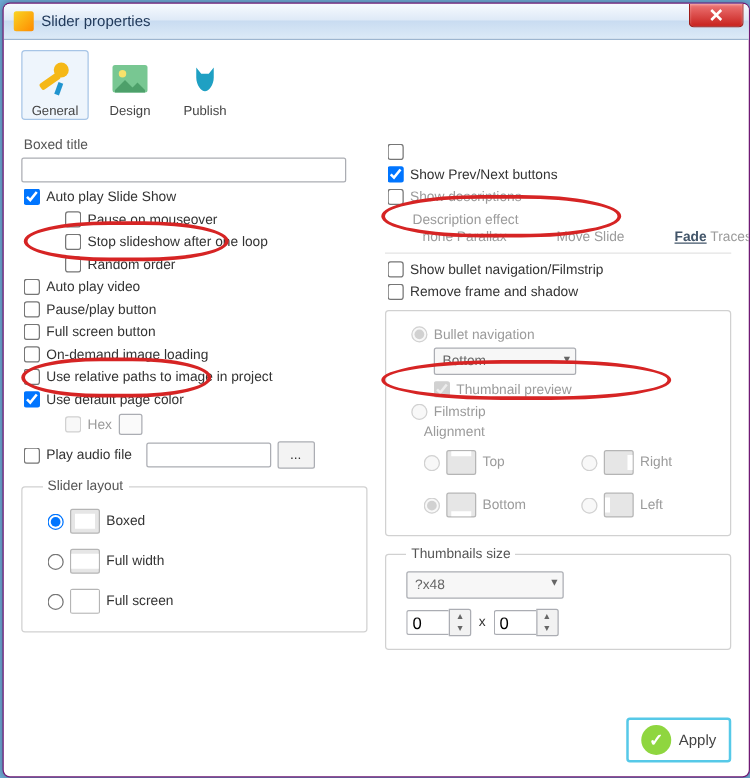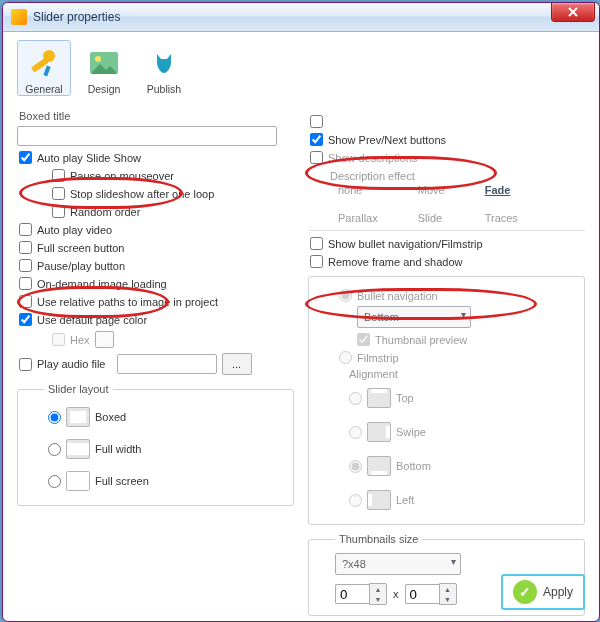--- a/index.html
+++ b/index.html
@@ -16,39 +16,39 @@
 .cols{display:flex;gap:14px;height:calc(100% - 72px)}
 .col{flex:1;min-width:0}
 .label{display:block;margin:0 0 4px 2px;color:#555}
 .text-input{width:260px;height:20px;border:1px solid #abadb3;border-radius:2px;padding:1px 4px;box-sizing:border-box}
 .chk{display:flex;align-items:center;margin:5px 0 5px 2px;gap:5px}
 .chk input{width:13px;height:13px;margin:0}
 .chk.ind{margin-left:35px}
 .chk.dis, .chk.dis input{color:#9b9b9b}
 .small-input{width:56px;height:18px;border:1px solid #abadb3;border-radius:2px;margin-left:4px}
 .browse{width:28px;height:20px;border:1px solid #abadb3;border-radius:2px;display:inline-flex;align-items:center;justify-content:center;background:#f3f3f3}
-fieldset{border:1px solid #d1d1d1;border-radius:3px;margin:8px 0 0 0;padding:8px 26px 10px}
+fieldset{border:1px solid #d1d1d1;border-radius:3px;margin:8px 0 0 0;padding:8px 16px 10px}
 legend{padding:0 4px;color:#555}
 .radio-row{display:flex;align-items:center;gap:5px;margin:4px 0 4px 4px}
 .radio-row input{margin:0}
 .radio-row.dis{color:#9b9b9b}
 .thumb{width:22px;height:18px;border:1px solid #b5b5b5;background:#e6e6e6;display:inline-block;border-radius:2px;position:relative}
 .thumb::after{content:"";position:absolute;background:#fff}
 .thumb.boxed::after{left:3px;top:3px;right:3px;bottom:3px}
 .thumb.full::after{left:0;top:3px;right:0;bottom:3px}
 .thumb.screen::after{left:0;top:0;right:0;bottom:0}
 .thumb.top::after{left:3px;right:3px;top:0;height:4px}
 .thumb.bottom::after{left:3px;right:3px;bottom:0;height:4px}
 .thumb.right::after{top:3px;bottom:3px;right:0;width:4px}
 .thumb.left::after{top:3px;bottom:3px;left:0;width:4px}
 .layout-grid{display:flex;flex-wrap:wrap;gap:4px 24px}
 .layout-grid .radio-row{width:110px}
 .desc-effect{color:#9b9b9b;margin:6px 0 2px 22px}
 .eff-grid{display:flex;gap:40px;color:#9b9b9b;margin-left:30px}
-.eff-col{display:flex;flex-direction:column;gap:16px}
+.eff-col{display:flex;flex-direction:row;gap:3px}
 .eff-col span.on{color:#425569;font-weight:600;text-decoration:underline}
 .select{height:20px;border:1px solid #abadb3;border-radius:2px;background:#f7f7f7;display:inline-flex;align-items:center;padding:0 18px 0 6px;position:relative;color:#666}
 .select::after{content:"▾";position:absolute;right:4px;top:2px;color:#666;font-size:10px}
 .spin{display:inline-flex;align-items:center}
 .spin input{width:34px;height:20px;border:1px solid #abadb3;border-right:none;border-radius:2px 0 0 2px;text-align:left;padding-left:4px;box-sizing:border-box}
 .spin .arrows{width:16px;height:20px;border:1px solid #abadb3;border-radius:0 2px 2px 0;background:#f2f2f2;display:flex;flex-direction:column;font-size:7px;color:#666;align-items:center;justify-content:space-around}
 .align-grid{display:flex;flex-wrap:wrap;gap:6px 30px;margin-left:10px}
 .align-grid .radio-row{width:92px}
 .apply{position:absolute;right:14px;bottom:12px;width:84px;height:36px;border:2px solid #56c9e8;border-radius:3px;background:#fff;display:flex;align-items:center;justify-content:center;gap:6px;font-size:12px;color:#444}
 .apply .tick{width:24px;height:24px;border-radius:50%;background:#8fd63f;display:flex;align-items:center;justify-content:center;color:#fff;font-size:14px;font-weight:bold}
@@ -123,25 +123,25 @@
         <div class="chk ind">
             <input type="checkbox" style="">
             <span>Random order</span>
           </div>
         <div class="chk">
             <input type="checkbox" style="">
             <span>Auto play video</span>
           </div>
         <div class="chk">
             <input type="checkbox" style="">
+            <span>Pause/play button</span>
+          </div>
+        <div class="chk">
+            <input type="checkbox" style="">
             <span>Full screen button</span>
-          </div>
-        <div class="chk">
-            <input type="checkbox" style="">
-            <span>Pause/play button</span>
           </div>
         <div class="chk">
             <input type="checkbox" style="">
             <span>On-demand image loading</span>
           </div>
         <div class="chk">
             <input type="checkbox" style="">
             <span>Use relative paths to image in project</span>
           </div>
         <div class="chk">
@@ -238,21 +238,21 @@
           <div style="margin:4px 0 4px 14px">Alignment</div>
           <div class="align-grid">
             <label class="radio-row dis">
                 <input type="radio" name="al" disabled="" style="">
                 <span class="thumb top"></span>
                 <span>Top</span>
               </label>
             <label class="radio-row dis">
                 <input type="radio" name="al" disabled="" style="">
                 <span class="thumb right"></span>
-                <span>Swipe</span>
+                <span>Right</span>
               </label>
             <label class="radio-row dis">
                 <input type="radio" name="al" checked="" disabled="" style="">
                 <span class="thumb bottom"></span>
                 <span>Bottom</span>
               </label>
             <label class="radio-row dis">
                 <input type="radio" name="al" disabled="" style="">
                 <span class="thumb left"></span>
                 <span>Left</span>

